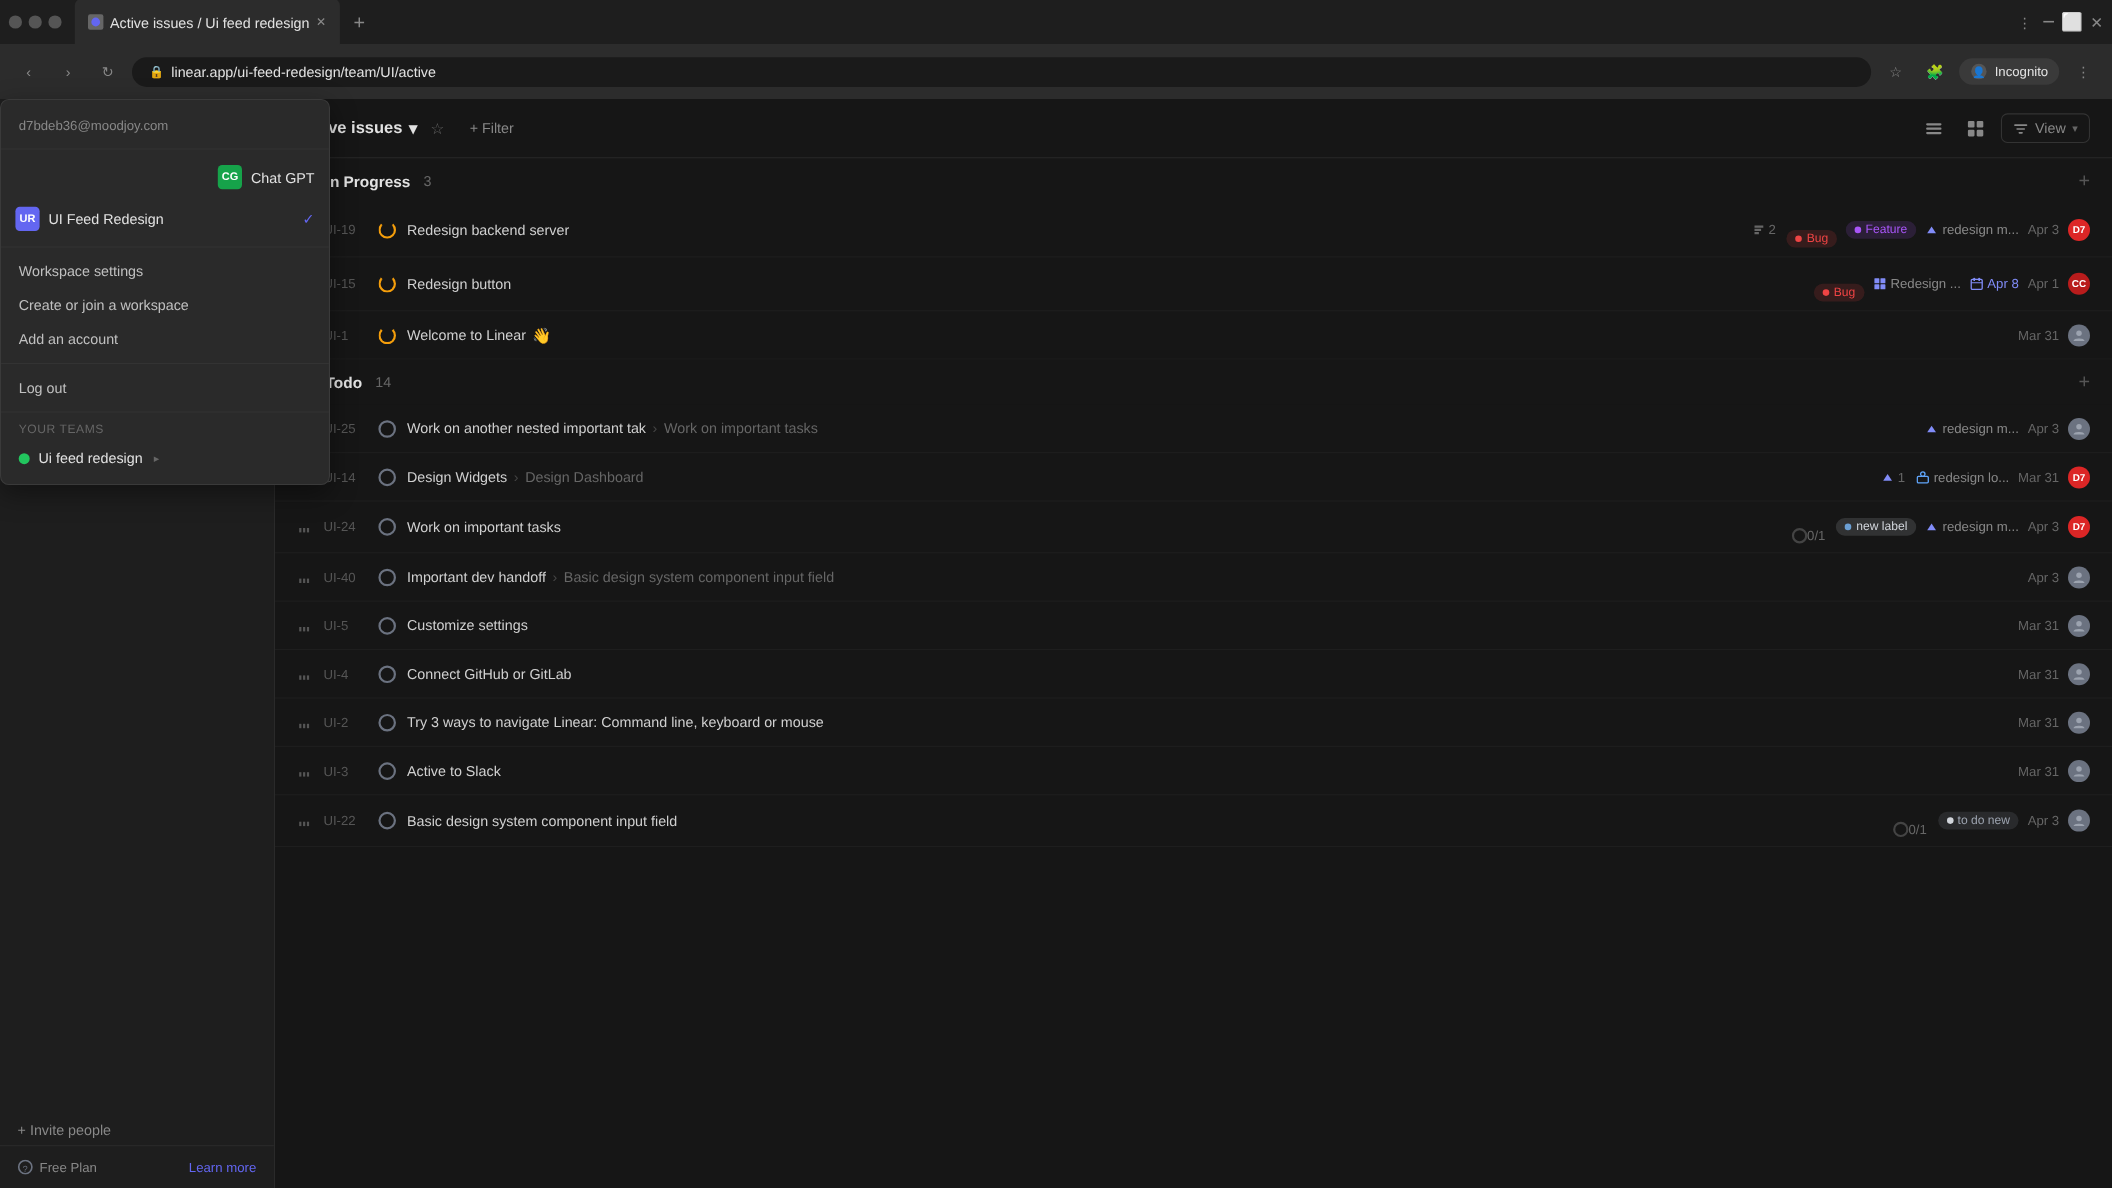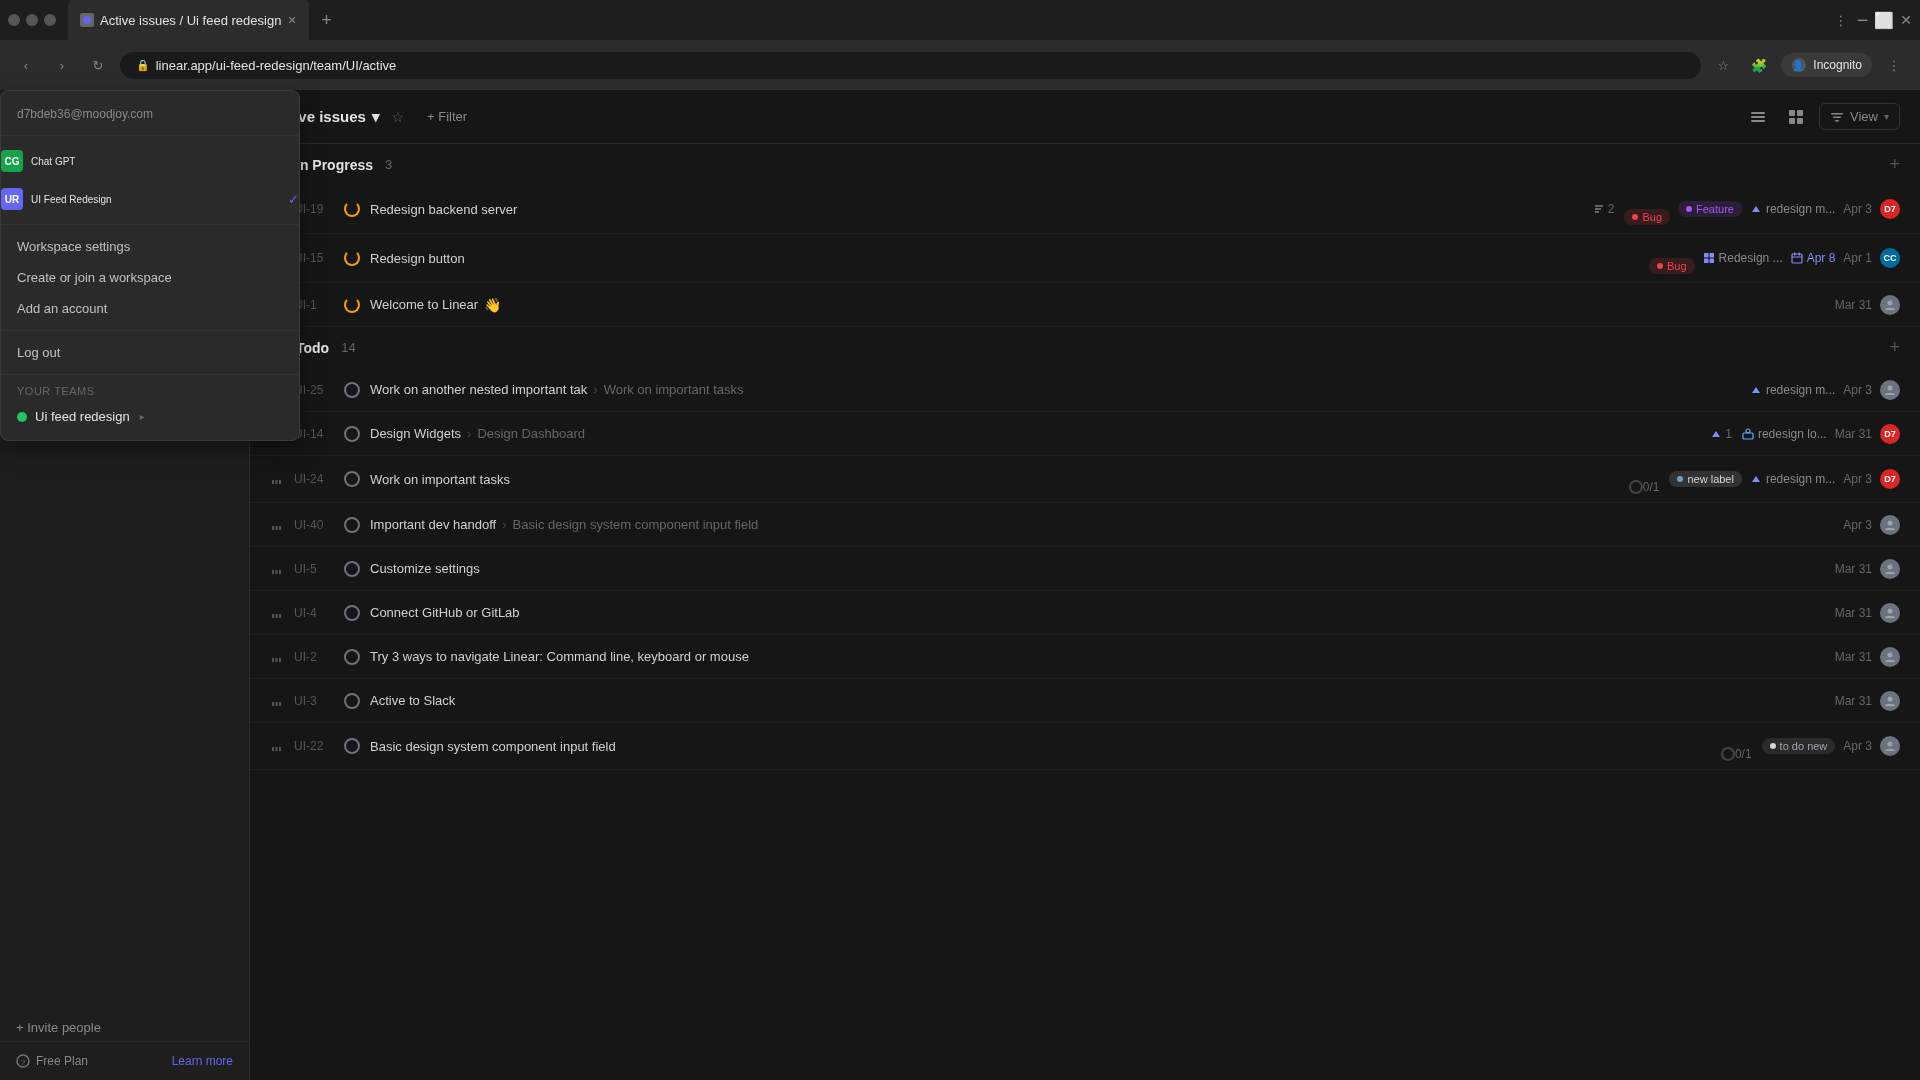--- a/index.html
+++ b/index.html
@@ -19,23 +19,23 @@
     .nav-actions { display: flex; align-items: center; gap: 8px; }
     .nav-icon { width: 28px; height: 28px; display: flex; align-items: center; justify-content: center; color: #888; cursor: pointer; }
     .incognito-badge { display: flex; align-items: center; gap: 6px; background: #3a3a3a; border-radius: 14px; padding: 4px 10px; color: #e2e2e2; font-size: 12px; }
 
     
     .app { display: flex; height: 990px; position: relative; }
 
     
     .dropdown-overlay { position: absolute; left: 0; top: 0; width: 300px; background: #2a2a2a; border: 1px solid #3a3a3a; border-radius: 8px; z-index: 100; padding: 8px 0; box-shadow: 0 8px 24px rgba(0,0,0,0.4); }
     .dropdown-email { color: #888; font-size: 12px; padding: 8px 16px; }
-    .dropdown-workspace { display: flex; align-items: center; gap: 8px; padding: 8px 0; cursor: pointer; border-radius: 4px; }
+    .dropdown-workspace { display: flex; align-items: center; gap: 8px; padding: 8px 13px; cursor: pointer; border-radius: 4px; justify-content: flex-end; }
     .dropdown-workspace .ws-avatar { width: 22px; height: 22px; background: #6366f1; border-radius: 4px; display: flex; align-items: center; justify-content: center; font-size: 10px; color: white; font-weight: bold; }
-    .dropdown-workspace .ws-name { font-size: 10px; }
+    .dropdown-workspace .ws-name { font-size: 13px; }
     .dropdown-workspace .ws-check { margin-left: auto; color: #6366f1; }
     .dropdown-divider { height: 1px; background: #333; margin: 6px 0; }
     .dropdown-item { padding: 8px 16px; cursor: pointer; color: #c0c0c0; font-size: 13px; }
     .dropdown-section { padding: 4px 16px; color: #666; font-size: 11px; text-transform: uppercase; letter-spacing: 0.5px; margin-top: 4px; }
     .dropdown-team { display: flex; align-items: center; gap: 8px; padding: 8px 16px; cursor: pointer; }
     .team-dot { width: 10px; height: 10px; background: #22c55e; border-radius: 50%; }
 
     
     .sidebar { width: 250px; background: #1e1e1e; border-right: 1px solid #2a2a2a; display: flex; flex-direction: column; flex-shrink: 0; }
     .sidebar-header { padding: 12px 16px; display: flex; align-items: center; gap: 8px; border-bottom: 1px solid #2a2a2a; }
@@ -90,21 +90,21 @@
     .label-red { background: rgba(239,68,68,0.15); color: #ef4444; margin-top: 16px; }
     .label-purple { background: rgba(168,85,247,0.15); color: #a855f7; }
     .label-dot { width: 6px; height: 6px; border-radius: 50%; }
     .label-dot-red { background: #ef4444; }
     .label-dot-purple { background: #a855f7; }
     
     .project-badge { display: flex; align-items: center; gap: 4px; color: #888; font-size: 12px; }
     .date-badge { color: #666; font-size: 12px; }
     .assignee-avatar { width: 20px; height: 20px; border-radius: 50%; display: flex; align-items: center; justify-content: center; font-size: 9px; color: white; font-weight: bold; flex-shrink: 0; }
     .av-red { background: #dc2626; }
-    .av-indigo { background: #0369a1; }
+    .av-indigo { background: #b91c1c; }
     .av-gray { background: #6b7280; }
     .progress-badge { display: flex; align-items: center; gap: 0; color: #666; font-size: 12px; margin-top: 16px; }
     .progress-circle { width: 14px; height: 14px; border-radius: 50%; border: 2px solid #444; flex-shrink: 0; }
     .emoji { font-size: 14px; }
 
     
     .status-inprogress { width: 16px; height: 16px; border-radius: 50%; border: 2px solid #f59e0b; border-top-color: transparent; flex-shrink: 0; }
     .status-todo { width: 16px; height: 16px; border-radius: 50%; border: 2px solid #6b7280; flex-shrink: 0; }
 
     

